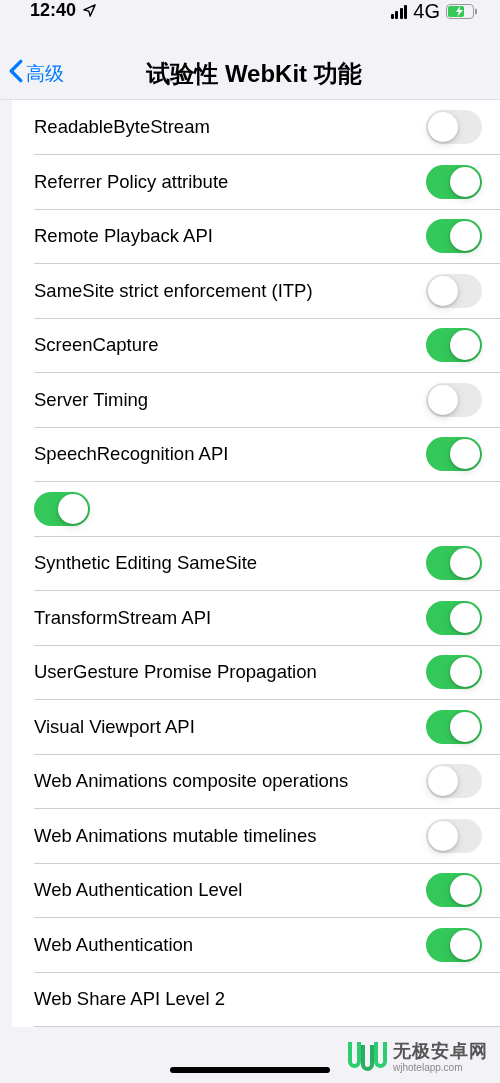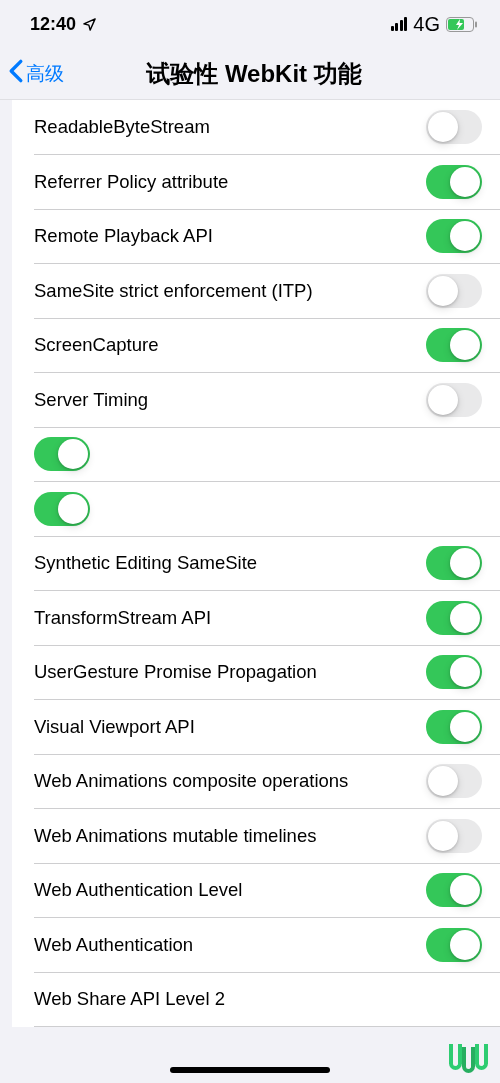--- a/index.html
+++ b/index.html
@@ -13,21 +13,21 @@
       background: #f2f2f7;
       width: 500px;
       height: 1083px;
       overflow: hidden;
       position: relative;
     }
     .status-bar {
       height: 48px;
       display: flex;
       justify-content: space-between;
-      align-items: center;
+      align-items: flex-start;
       padding: 0 22px 0 30px;
       background: #f2f2f7;
     }
     .status-left {
       display: flex;
       align-items: center;
       gap: 6px;
       font-size: 18px;
       font-weight: 600;
     }
@@ -265,20 +265,21 @@
         <div class="knob"></div>
       </div>
     </div>
     <div class="row">
       <div class="row-label">Server Timing</div>
       <div class="toggle off">
         <div class="knob"></div>
       </div>
     </div>
     <div class="row">
+      <div class="row-label">SpeechRecognition API</div>
       <div class="toggle on">
         <div class="knob"></div>
       </div>
     </div>
     <div class="row">
       <div class="toggle on">
         <div class="knob"></div>
       </div>
     </div>
     <div class="row">
@@ -335,13 +336,17 @@
   </div>
 
 <div class="home-indicator"></div>
 
 <div class="watermark">
   <div class="watermark-logo">
     <span></span>
       <span></span>
       <span></span>
   </div>
+  <div class="watermark-text">
+    <span class="cn">无极安卓网</span>
+    <span class="url">wjhotelapp.com</span>
+  </div>
 </div>
 
 </body></html>

